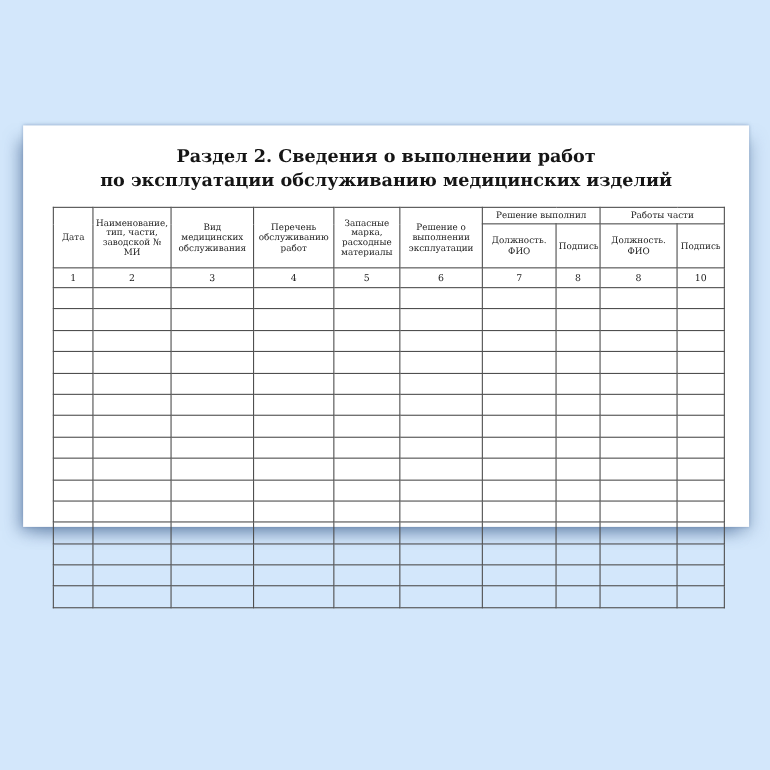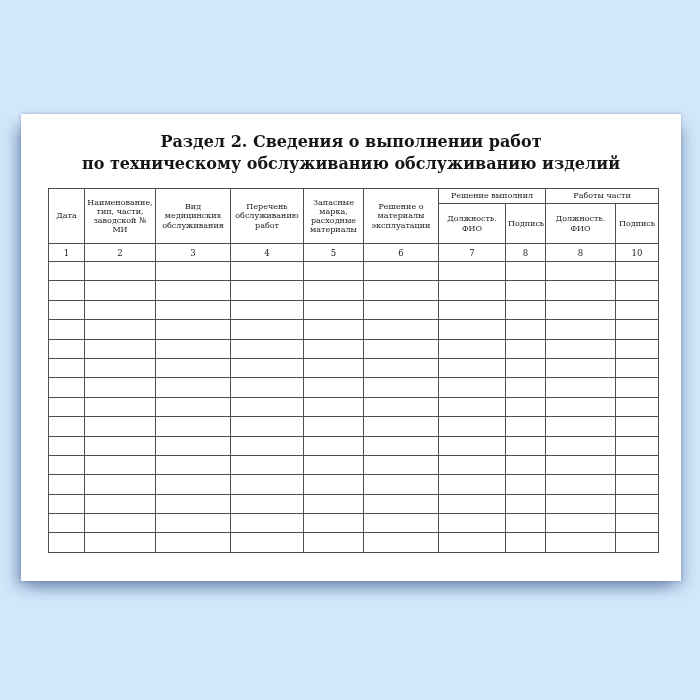--- a/index.html
+++ b/index.html
@@ -15,21 +15,21 @@
     position: relative;
     width: 700px;
     height: 700px;
     background: #d3e7fb;
   }
   .page {
     position: absolute;
     left: 21px;
     top: 114px;
     width: 660px;
-    height: 467px;
+    height: 365px;
     background: #ffffff;
     box-shadow:
       0 0 3px rgba(96, 126, 165, 0.55),
       -8px 9px 14px -4px rgba(96, 126, 165, 0.75),
       7px 9px 14px -4px rgba(96, 126, 165, 0.50);
   }
   .doc-title {
     margin: 0;
     padding-top: 17px;
     text-align: center;
@@ -64,21 +64,21 @@
   tbody.grid td    { height: 18.4px; }
 </style>
 </head>
 <body>
 
 <div class="canvas">
   <div class="page">
 
     <h1 class="doc-title">
       <span>Раздел 2. Сведения о выполнении работ</span><br>
-      <span>по техническому обслуживанию обслуживанию изделий</span>
+      <span>по эксплуатации обслуживанию медицинских изделий</span>
     </h1>
 
     <table class="form">
       <colgroup>
         <col style="width:36px">
           <col style="width:71px">
           <col style="width:75px">
         <col style="width:73px">
           <col style="width:60px">
           <col style="width:75px">
@@ -87,21 +87,21 @@
           <col style="width:70px">
         <col style="width:43px">
       </colgroup>
       <thead>
         <tr class="row-group">
           <th rowspan="2">Дата</th>
           <th rowspan="2">Наименование, тип, части, заводской № МИ</th>
           <th rowspan="2">Вид медицинских обслуживания</th>
           <th rowspan="2">Перечень обслуживанию работ</th>
           <th rowspan="2">Запасные марка, расходные материалы</th>
-          <th rowspan="2">Решение о материалы эксплуатации</th>
+          <th rowspan="2">Решение о выполнении эксплуатации</th>
           <th colspan="2">Решение выполнил</th>
           <th colspan="2">Работы части</th>
         </tr>
         <tr class="row-sub">
           <th>Должность. ФИО</th>
           <th>Подпись</th>
           <th>Должность. ФИО</th>
           <th>Подпись</th>
         </tr>
         <tr class="row-num">

